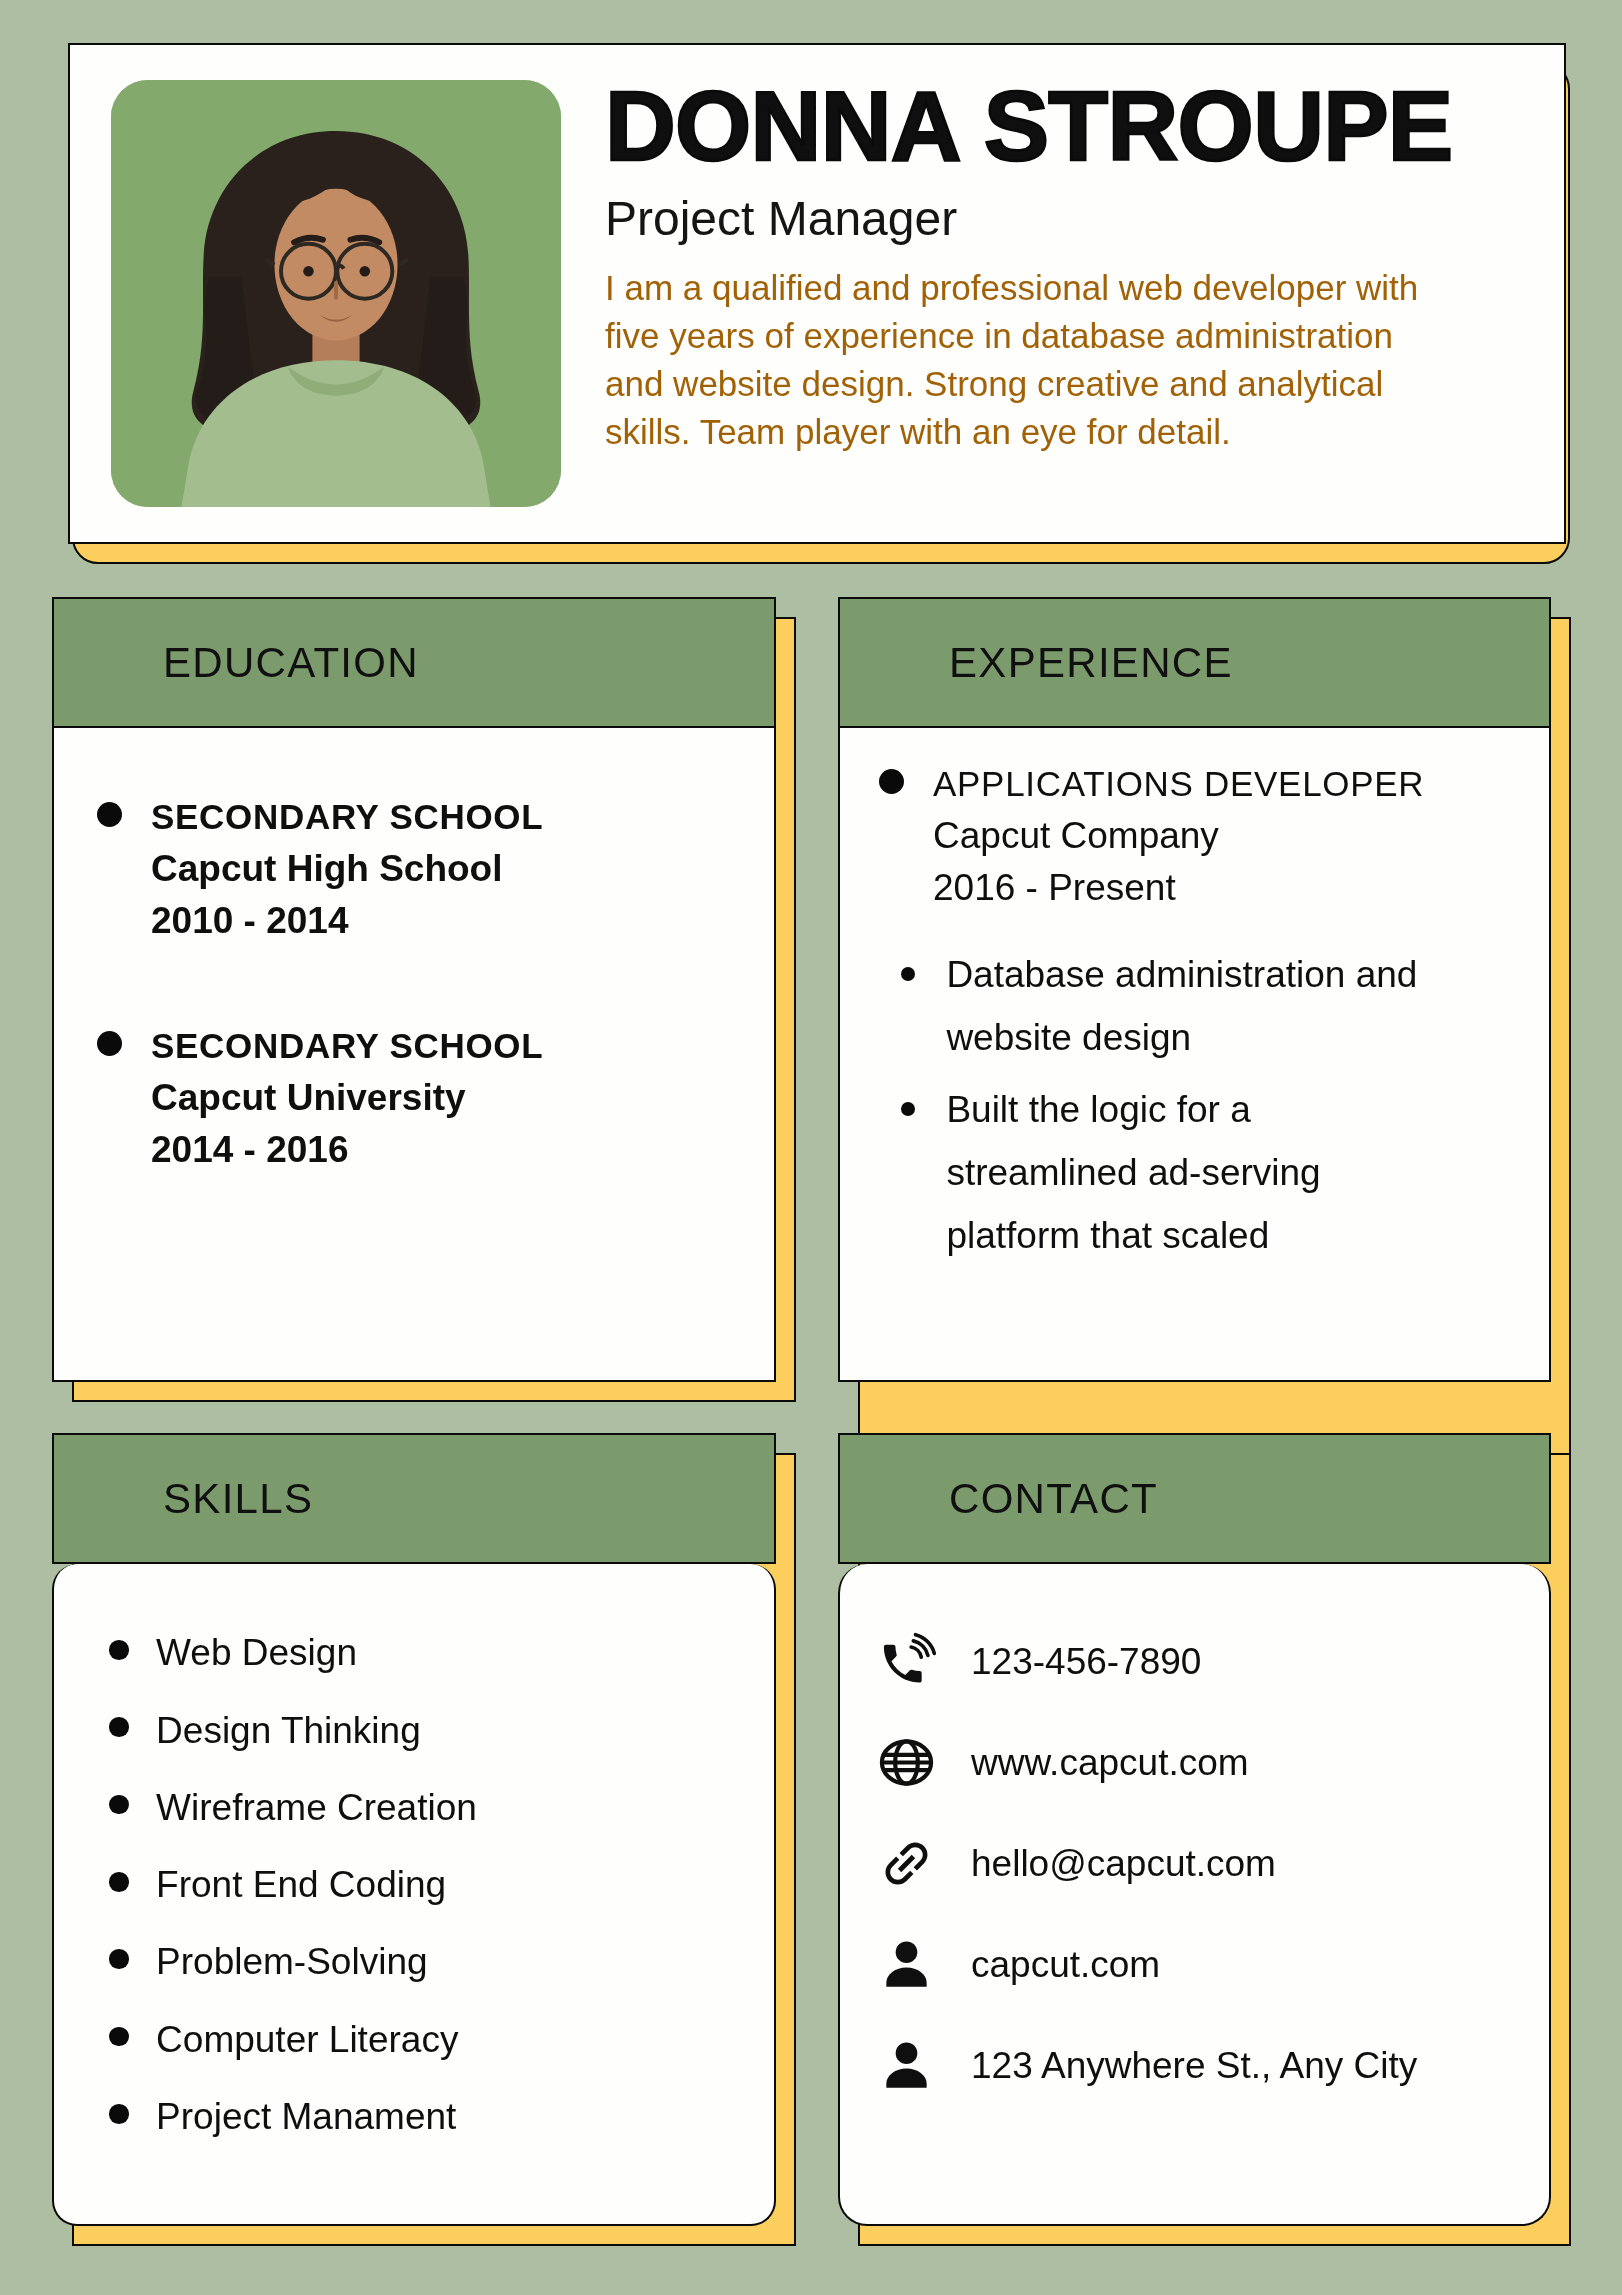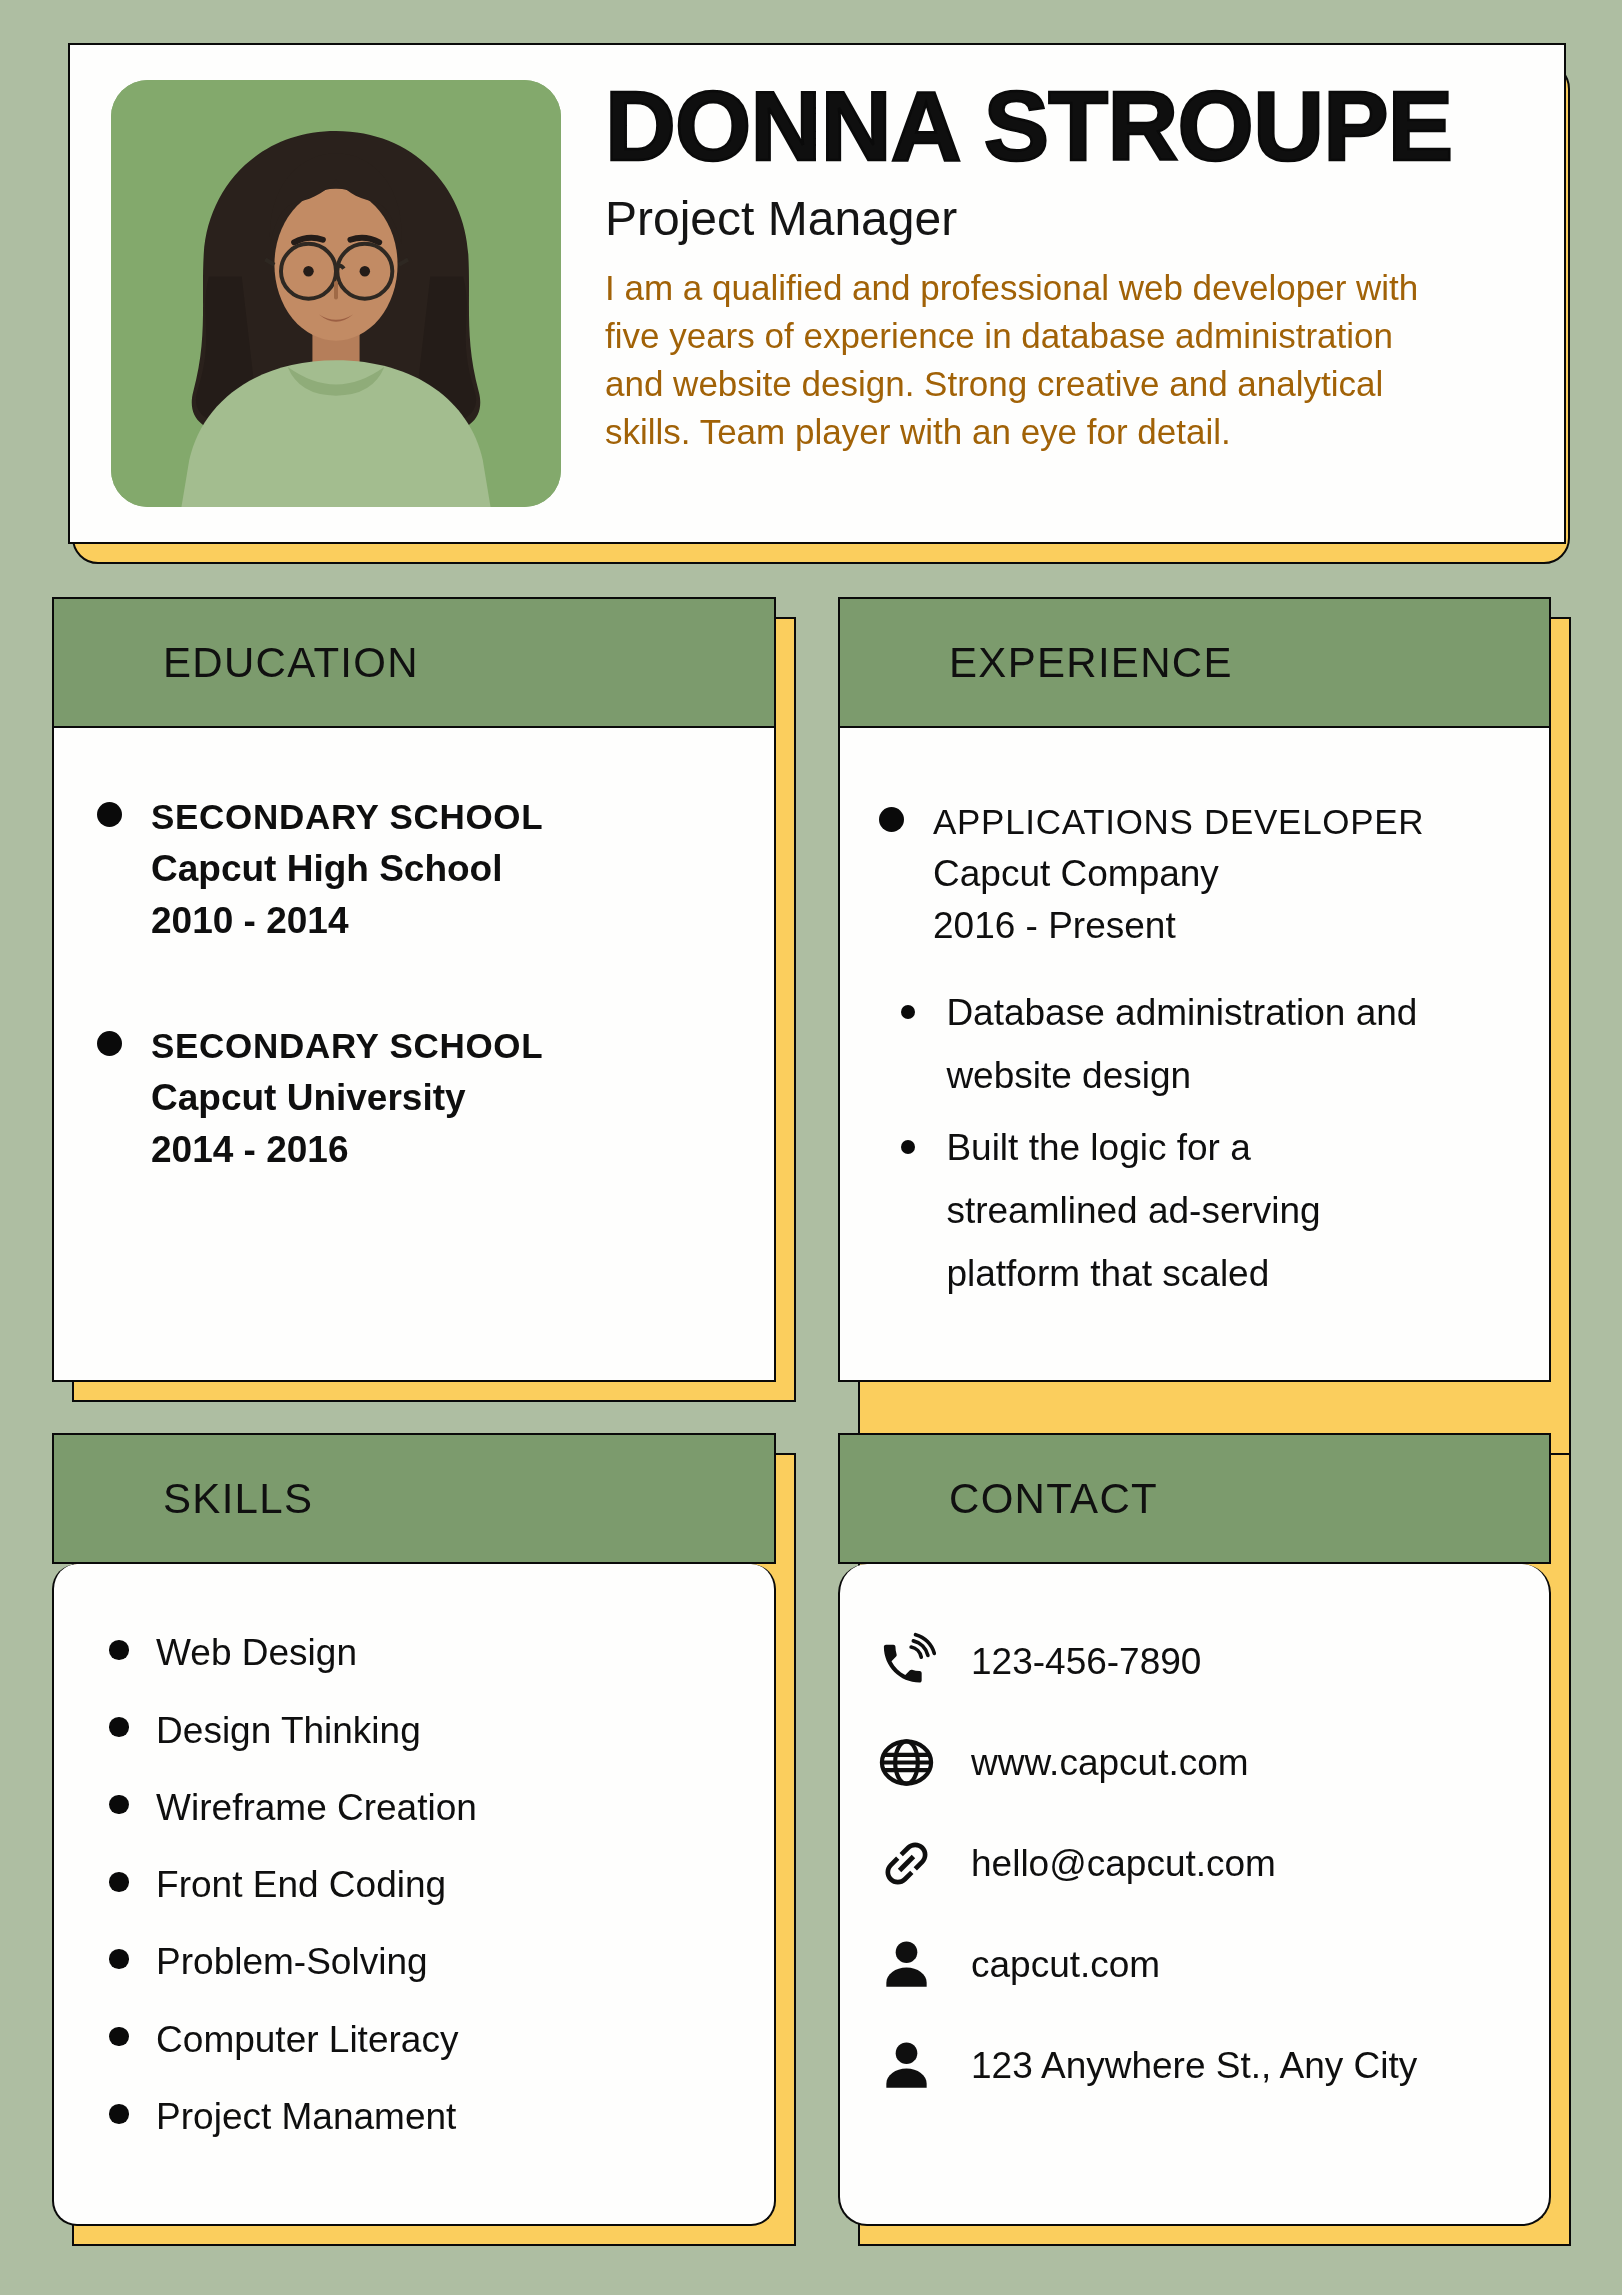--- a/index.html
+++ b/index.html
@@ -55,21 +55,21 @@
   .section-body{
     background:#FEFEFD;border:2.6px solid #0A0A0A;border-top:none;
     box-sizing:border-box;position:relative;
   }
   
   .entry{display:flex;gap:29px;margin-bottom:73px;}
   .bullet-lg{width:25px;height:25px;border-radius:50%;background:#0A0A0A;flex:none;margin-top:10.5px;}
   .entry-text{font-size:37px;line-height:52px;}
   .entry-text .caps{font-size:35px;letter-spacing:0.7px;}
   .edu-body{padding:63px 33px 0 43px;font-weight:bold;}
-  .exp-body{padding:68px 26px 0 39px;}
+  .exp-body{padding:30px 26px 0 39px;}
   .sub-list{margin:29px 0 0 22px;}
   .sub-item{display:flex;gap:31px;margin-bottom:9.2px;}
   .bullet-sm{width:14.4px;height:14.4px;border-radius:50%;background:#0A0A0A;flex:none;margin-top:23.6px;}
   .sub-text{font-size:37px;line-height:63px;white-space:pre-line;}
   
   .skills-body{padding:67px 8px 0 55px;border-radius:25px;}
   .skill-item{display:flex;gap:27.5px;margin-bottom:37px;align-items:flex-start;}
   .bullet-md{width:19.6px;height:19.6px;border-radius:50%;background:#0A0A0A;flex:none;margin-top:9.2px;}
   .skill-text{font-size:37px;line-height:1;padding-top:3.3px;}
   

